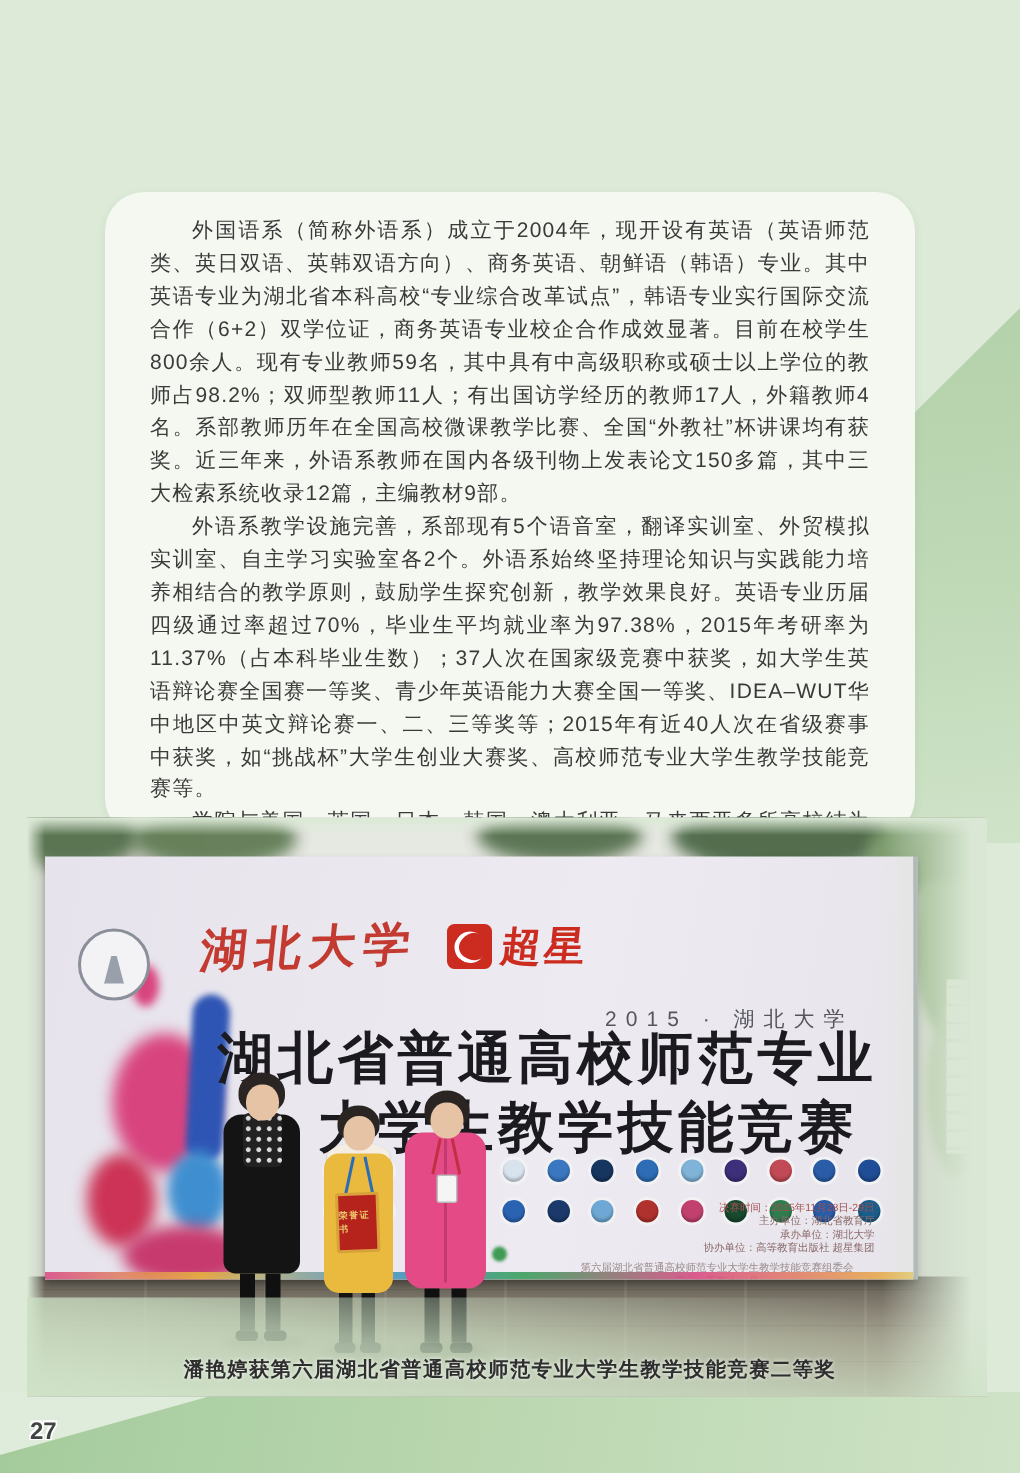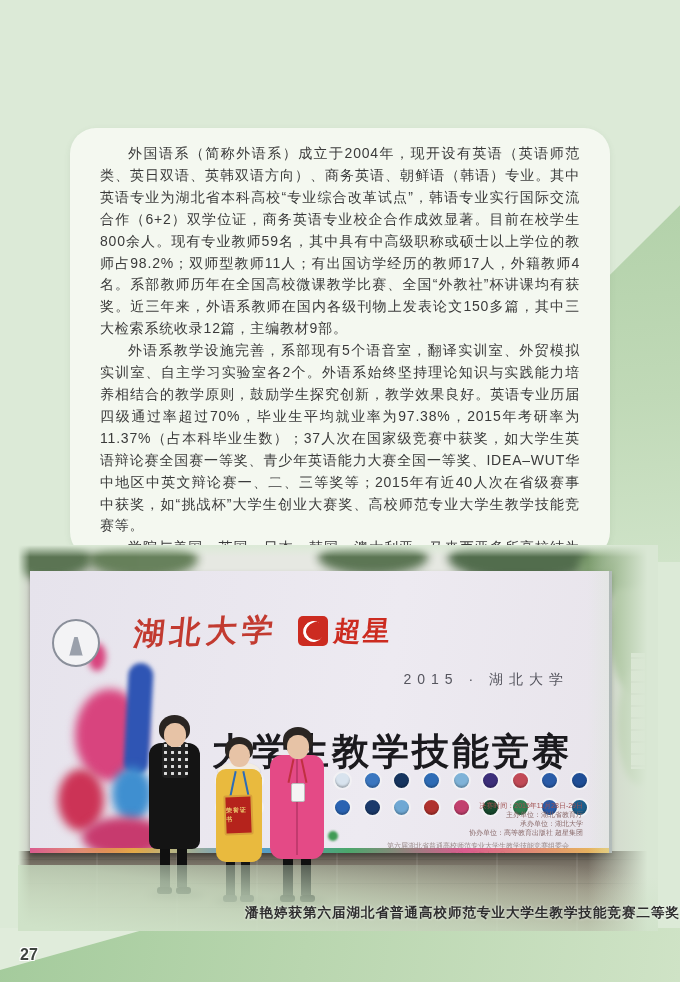--- a/index.html
+++ b/index.html
@@ -171,21 +171,21 @@
   .ph-fade-right { position:absolute; right:0; top:0; width:70px; height:100%;
     background:linear-gradient(to right,rgba(220,233,216,0),#d9e7d4 85%); }
   .ph-fade-bottom { position:absolute; left:0; bottom:0; width:100%; height:66px;
     background:linear-gradient(188deg,rgba(214,230,208,0) 8%,rgba(203,224,196,.75) 55%,#cfe2c8 96%); }
   .ph-fade-top { position:absolute; left:0; top:0; width:100%; height:12px;
     background:linear-gradient(to bottom,#dcead7,rgba(220,234,215,0)); }
   .ph-fade-left { position:absolute; left:0; top:0; width:12px; height:100%;
     background:linear-gradient(to right,#dcead7,rgba(220,234,215,0)); }
 
   
-  .caption { position:absolute; left:0; top:904px; width:100%; text-align:right;
+  .caption { position:absolute; left:0; top:904px; width:100%; text-align:center;
     font-size:13.5px; font-weight:bold; color:#2e2e2e; letter-spacing:1px;
     text-shadow:0 0 3px rgba(255,255,255,.85); z-index:5; }
   .page-number { position:absolute; left:20px; top:946px; font-size:16px; font-weight:bold;
     color:#3f4540; z-index:6;
     text-shadow:-1px -1px 0 #fff,1px -1px 0 #fff,-1px 1px 0 #fff,1px 1px 0 #fff; }
 </style>
 </head>
 <body>
 
 <div class="page">
@@ -226,20 +226,21 @@
 
       <div class="seal">
         <div class="seal-inner"></div>
       </div>
       <div class="hubei-logo">湖北大学</div>
       <div class="chaoxing">
         <span class="cx-icon"></span>
         <span class="cx-text">超星</span>
       </div>
       <div class="year-line">2015 · 湖北大学</div>
+      <div class="title1">湖北省普通高校师范专业</div>
       <div class="title2">大学生教学技能竞赛</div>
 
       <div class="badges row1">
           <span class="badge-dot" style="background: rgb(27, 58, 107);"></span>
           <span class="badge-dot" style="background: rgb(36, 83, 158);"></span>
           <span class="badge-dot" style="background: rgb(176, 50, 46);"></span>
           <span class="badge-dot" style="background: rgb(42, 99, 178);"></span>
           <span class="badge-dot" style="background: rgb(216, 227, 238);"></span>
           <span class="badge-dot" style="background: rgb(59, 119, 192);"></span>
           <span class="badge-dot" style="background: rgb(22, 53, 95);"></span>

